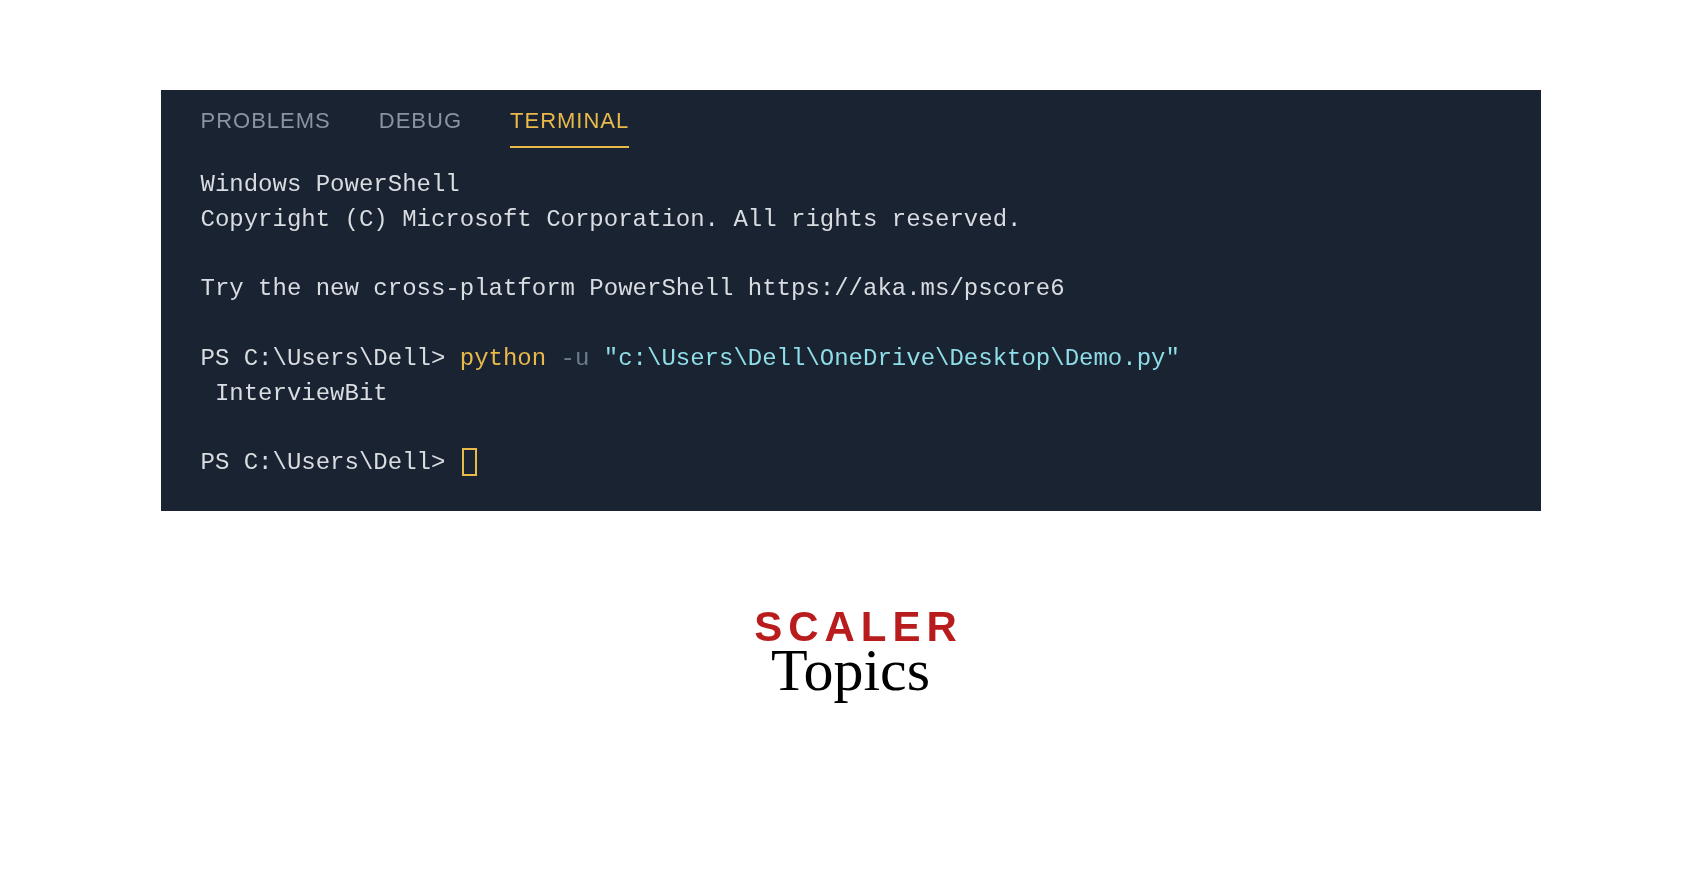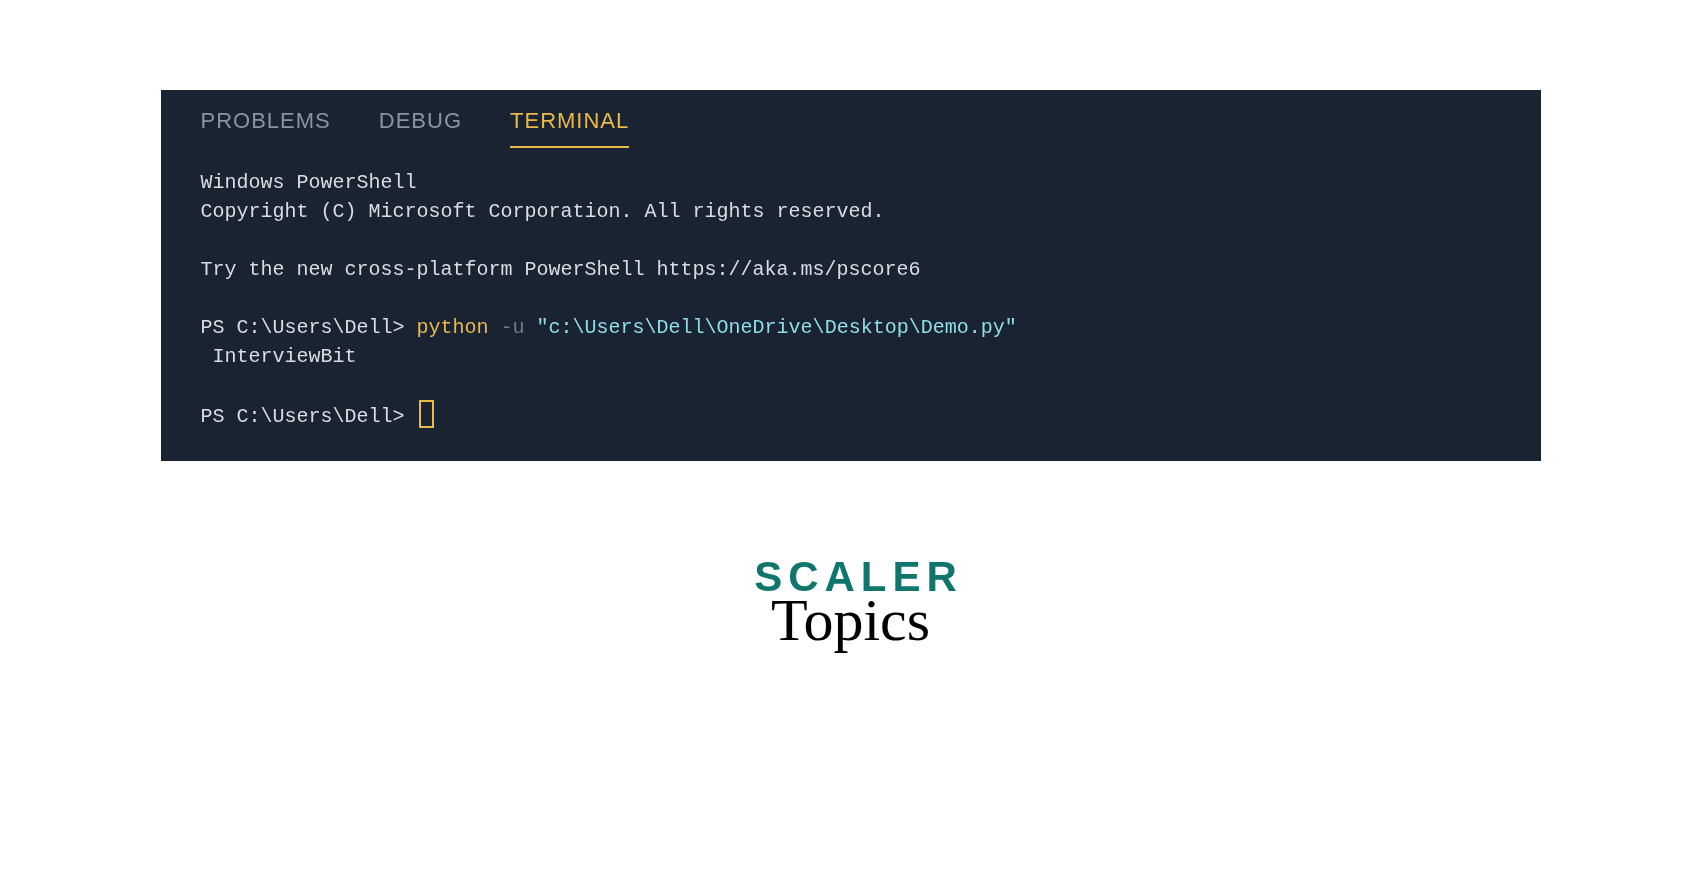--- a/index.html
+++ b/index.html
@@ -32,21 +32,21 @@
       cursor: pointer;
       border-bottom: 2px solid transparent;
     }
     .tab.active {
       color: #e9b949;
       border-bottom: 2px solid #e9b949;
     }
     .terminal-body {
       padding: 20px 40px 10px 40px;
       font-family: 'Consolas', 'Courier New', monospace;
-      font-size: 20px;
+      font-size: 24px;
       line-height: 1.45;
       color: #d9dce0;
       white-space: pre;
     }
     .prompt-line {
       color: #d9dce0;
     }
     .python-cmd { color: #e9b949; }
     .flag { color: #6b7c8c; }
     .path-str { color: #8fdde7; }
@@ -62,21 +62,21 @@
     .logo {
       margin-top: 95px;
       text-align: center;
       line-height: 1;
     }
     .logo-scaler {
       font-family: 'Arial Black', 'Segoe UI', sans-serif;
       font-size: 42px;
       font-weight: 900;
       letter-spacing: 6px;
-      color: #0f766e;
+      color: #b91c1c;
       margin-left: 16px;
     }
     .logo-topics {
       font-family: 'Brush Script MT', cursive;
       font-size: 60px;
       color: #000000;
       position: relative;
       top: -8px;
     }
   </style>

